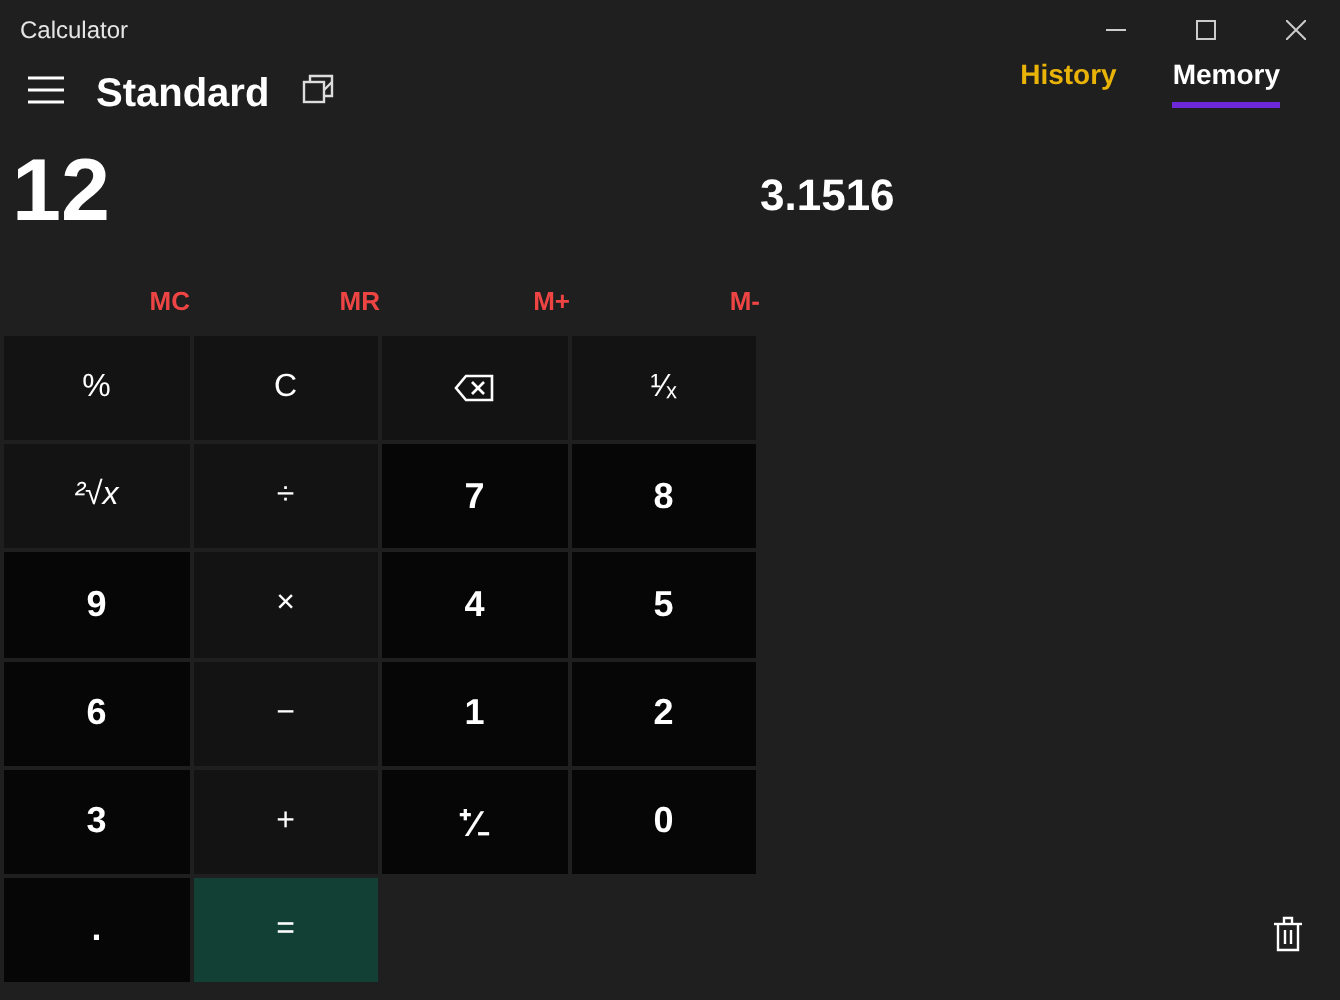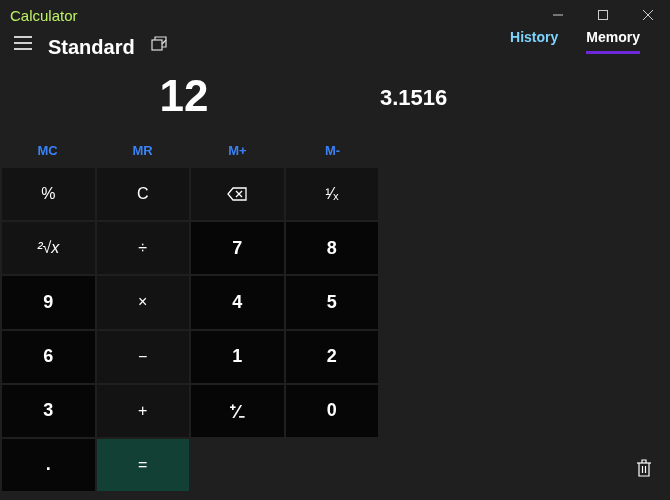--- a/index.html
+++ b/index.html
@@ -1,37 +1,37 @@
 <!DOCTYPE html>
 <html><head>
 <meta charset="utf-8">
 <style>
   * { box-sizing: border-box; margin: 0; padding: 0; font-family: "Segoe UI", Arial, sans-serif; }
   body { width: 670px; height: 500px; background: #1f1f1f; color: #fff; overflow: hidden; }
   .titlebar { height: 30px; display: flex; align-items: center; justify-content: space-between; padding-left: 10px; }
-  .title { font-size: 15px; color: #bef264; }
+  .title { font-size: 12px; color: #e5e5e5; }
   .win-controls { display: flex; }
   .win-btn { width: 45px; height: 30px; display: flex; align-items: center; justify-content: center; color: #ccc; }
   .win-btn svg { stroke: #ccc; fill: none; }
-  .header { display: flex; padding: 6px 10px 6px 14px; }
+  .header { display: flex; align-items: center; padding: 6px 10px 6px 14px; }
   .hamburger { margin-right: 16px; }
   .mode { font-size: 20px; font-weight: 600; margin-right: 16px; }
   .ontop { color: #ddd; }
   .layout { display: flex; height: calc(500px - 30px - 42px); }
   .left { width: 380px; display: flex; flex-direction: column; }
-  .display { text-align: center; font-size: 44px; font-weight: 600; padding: 6px 18px 14px 6px; }
+  .display { text-align: left; font-size: 44px; font-weight: 600; padding: 6px 18px 14px 6px; }
   .mem-row { display: flex; }
-  .mem-btn { flex: 1; text-align: center; font-size: 13px; font-weight: 600; padding: 8px 0 10px; color: #3b82f6; }
+  .mem-btn { flex: 1; text-align: right; font-size: 13px; font-weight: 600; padding: 8px 0 10px; color: #ef4444; }
   .keys { display: grid; grid-template-columns: repeat(4, 1fr); grid-template-rows: repeat(6, 1fr); flex: 1; gap: 2px; padding: 0 2px 2px 2px; }
   .key { background: #131313; display: flex; align-items: center; justify-content: center; font-size: 16px; color: #fff; }
   .key.num { background: #060606; font-weight: 700; font-size: 18px; }
   .key.eq { background: #134034; }
   .right { flex: 1; display: flex; flex-direction: column; position: relative; }
   .tabs { display: flex; justify-content: flex-end; gap: 28px; padding: 0 30px 6px 0; position: absolute; top: -36px; right: 0; }
-  .tab { font-size: 14px; font-weight: 600; color: #7dd3fc; padding-bottom: 6px; }
+  .tab { font-size: 14px; font-weight: 600; color: #eab308; padding-bottom: 6px; }
   .tab.active { color: #fff; border-bottom: 3px solid #6d28d9; }
   .mem-list { flex: 1; overflow: hidden; padding-right: 22px; }
   .mem-item { text-align: left; font-size: 22px; font-weight: 600; padding: 20px 0; color: #fff; }
   .trash { position: absolute; bottom: 12px; right: 18px; color: #fff; }
 </style>
 </head>
 <body>
 
 <div class="titlebar">
   <div class="title">Calculator</div>

